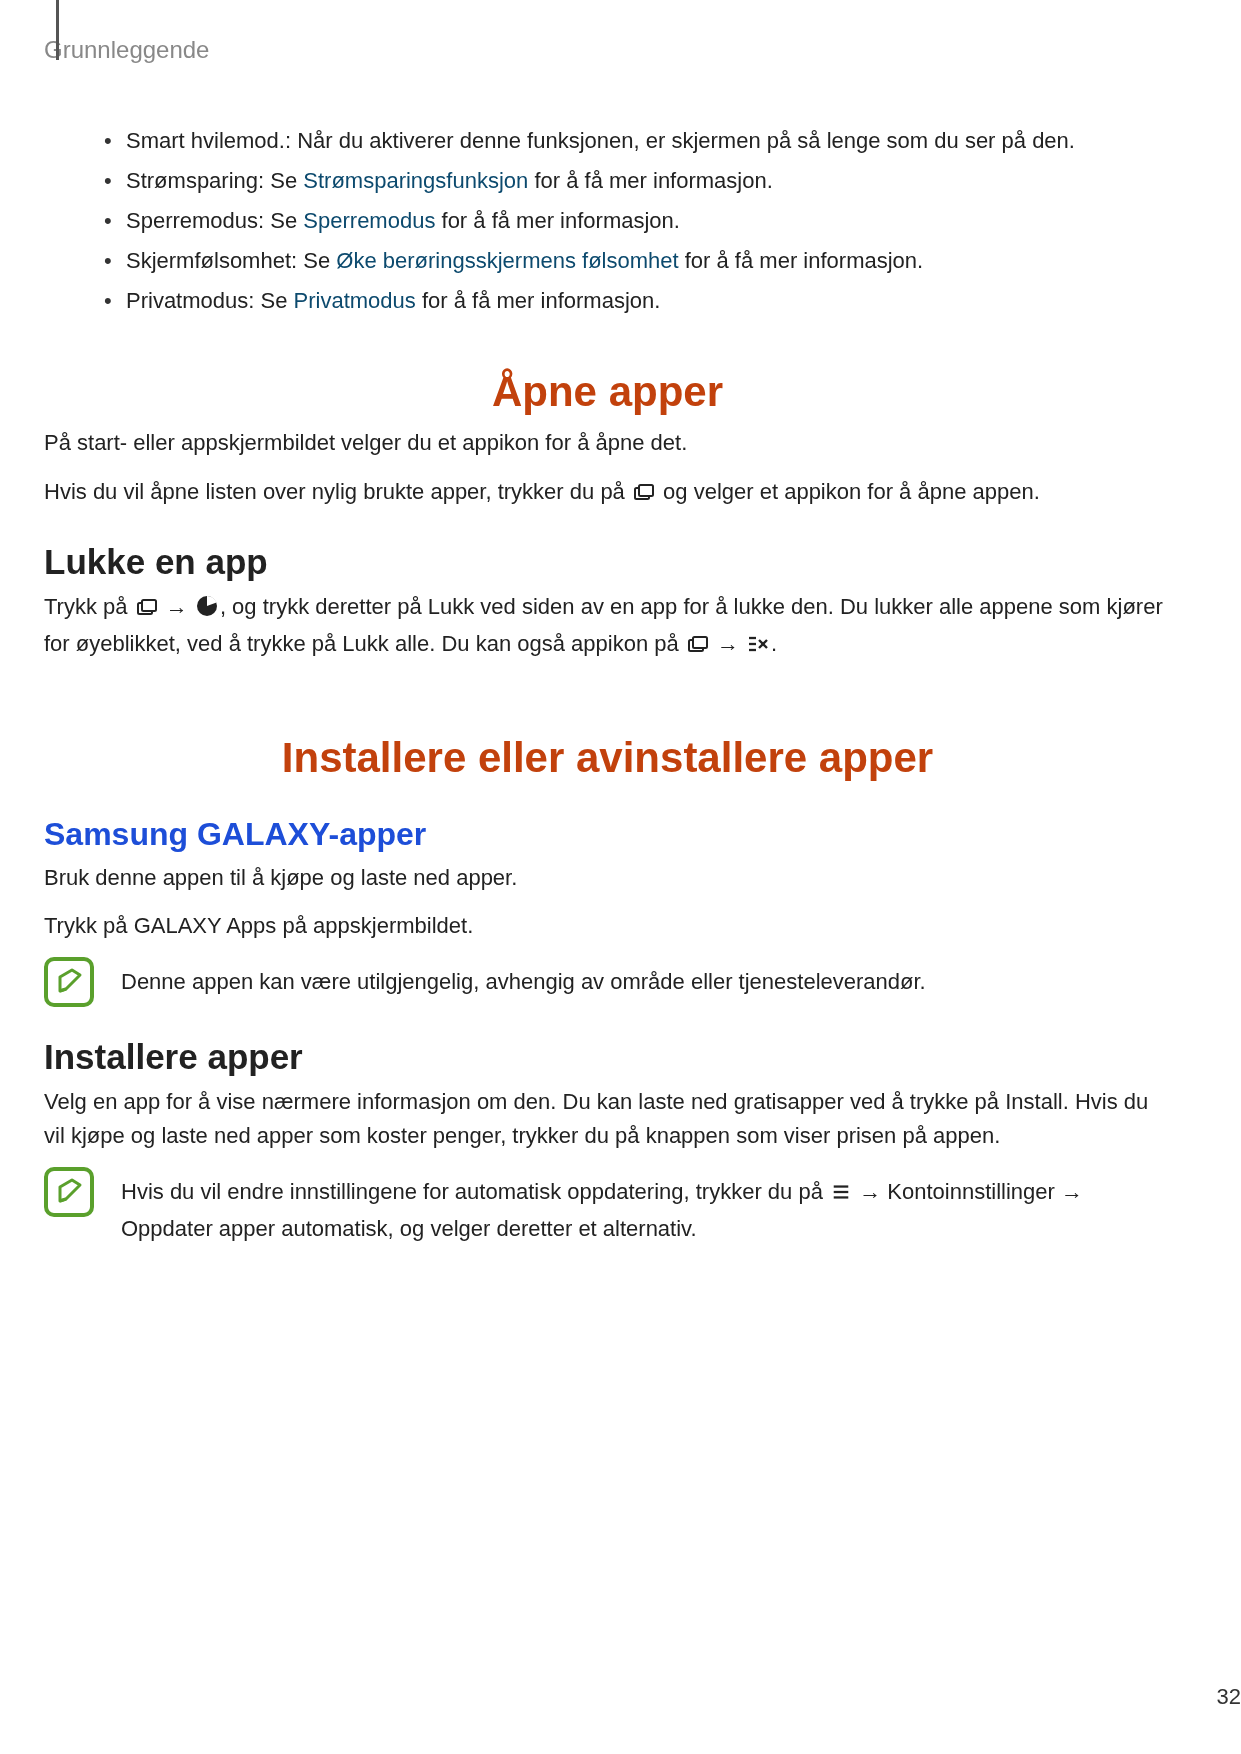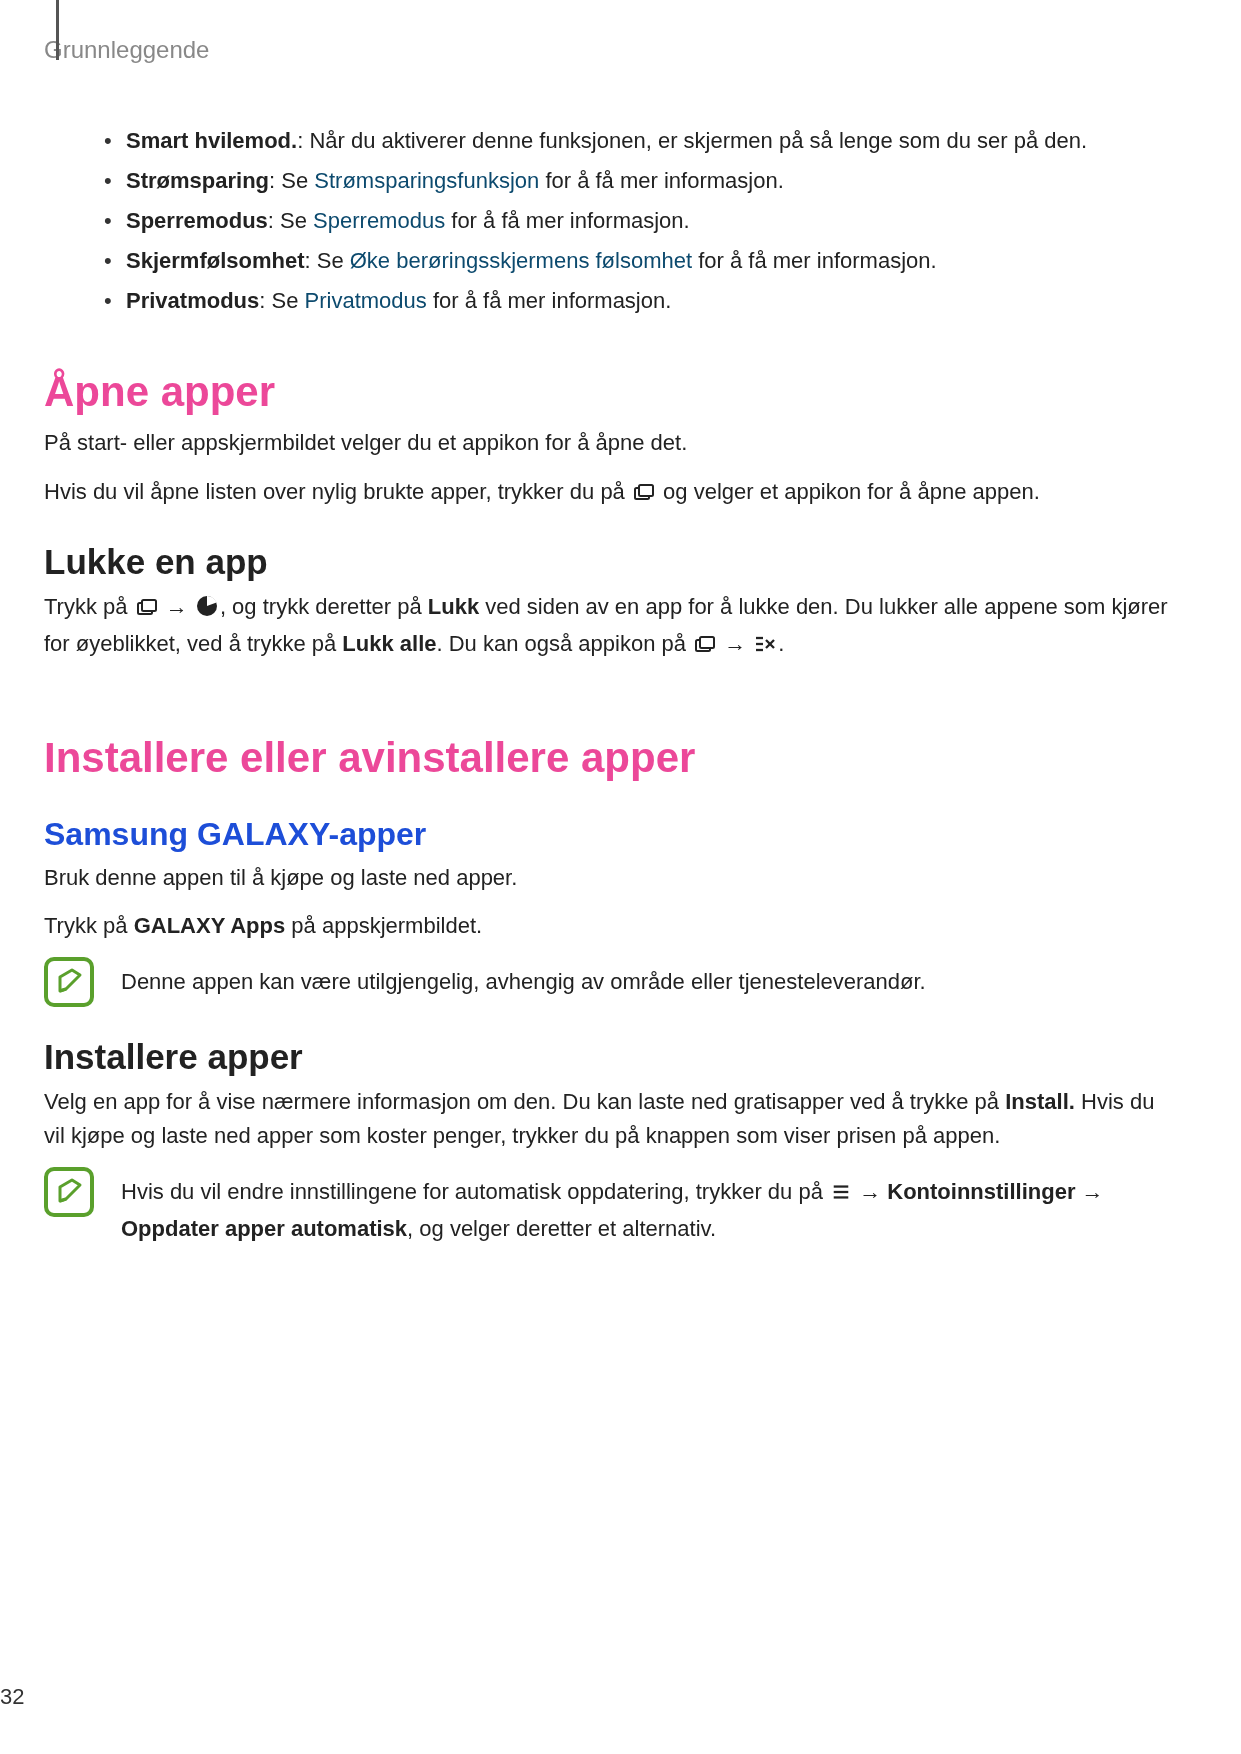--- a/index.html
+++ b/index.html
@@ -47,27 +47,28 @@
     margin-bottom: 6px;
   }
   ul.bullets li::before {
     content: "•";
     position: absolute;
     left: 0;
     top: 0;
     color: #333;
     font-size: 22px;
   }
-  .bold { font-weight: 700; }
+  .bold { font-weight: 400; }
   .link { color: #0c4a6e; margin-top: 39px; }
   h1.h1-blue {
-    color: #ec4899;
+    color: #c2410c;
     font-size: 42px;
     font-weight: 700;
     margin: 50px 0 10px 0;
+    text-align: center;
   }
   .body-para {
     font-size: 22px;
     line-height: 1.55;
     margin: 4px 0 14px 0;
   }
   h3.h3-bold {
     font-size: 35px;
     font-weight: 700;
     margin: 30px 0 8px 0;
@@ -104,21 +105,21 @@
   .inline-icon {
     display: inline-block;
     vertical-align: -3px;
     margin: 0 2px;
   }
   .page-number {
     position: absolute;
     bottom: 44px;
     left: 0;
     width: 100%;
-    text-align: left;
+    text-align: right;
     font-size: 22px;
     color: #333;
   }
 </style>
 </head>
 <body>
 
 <svg width="0" height="0" style="position:absolute">
   <defs>
     <g id="recent-icon">

